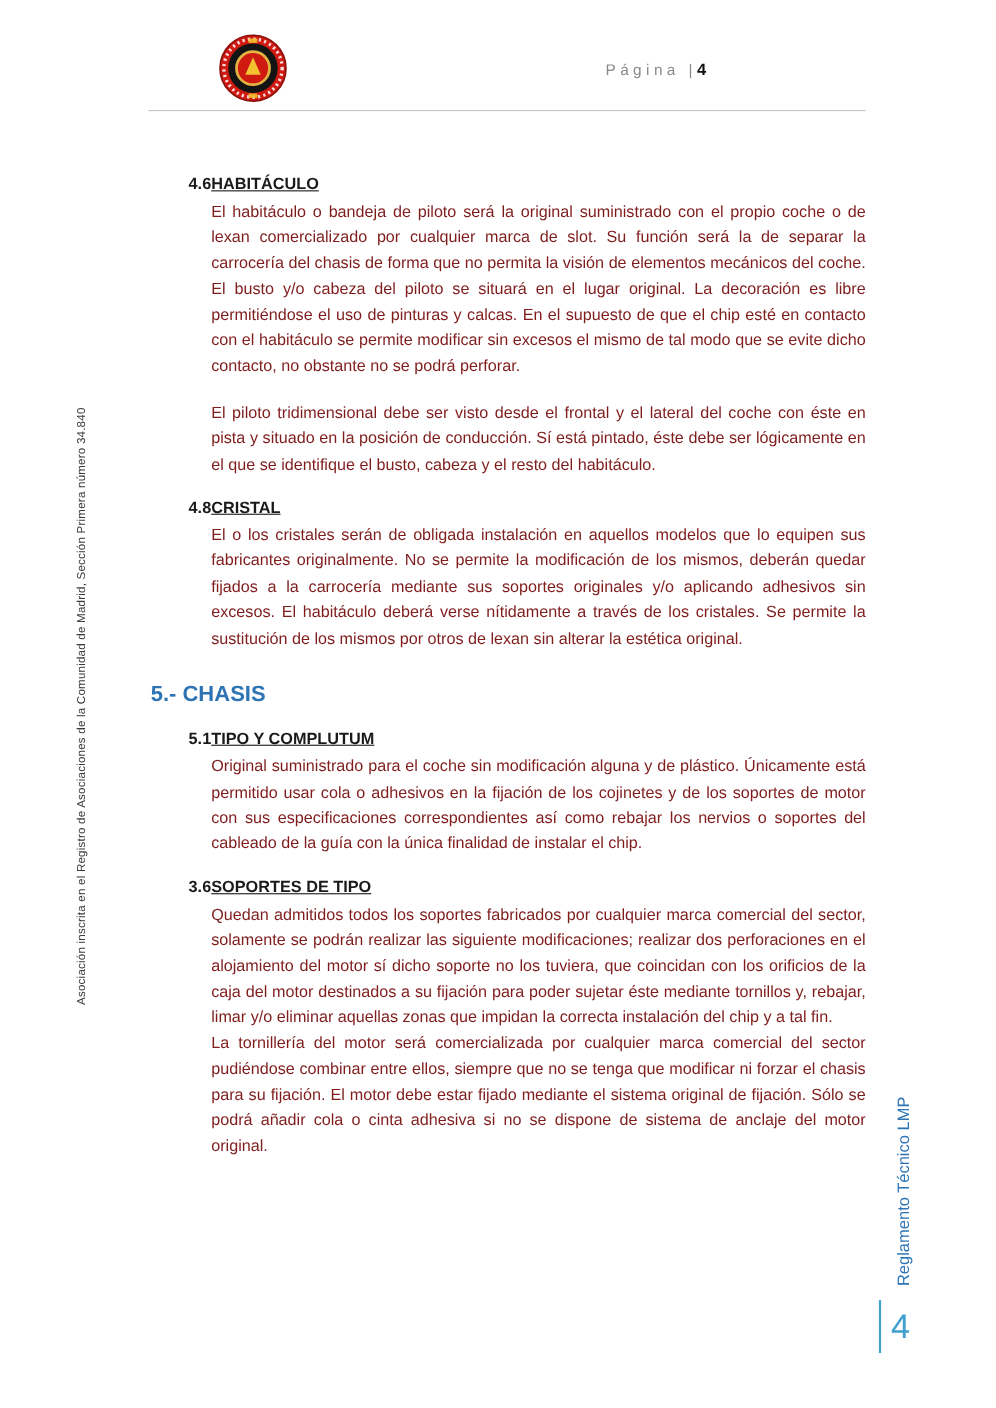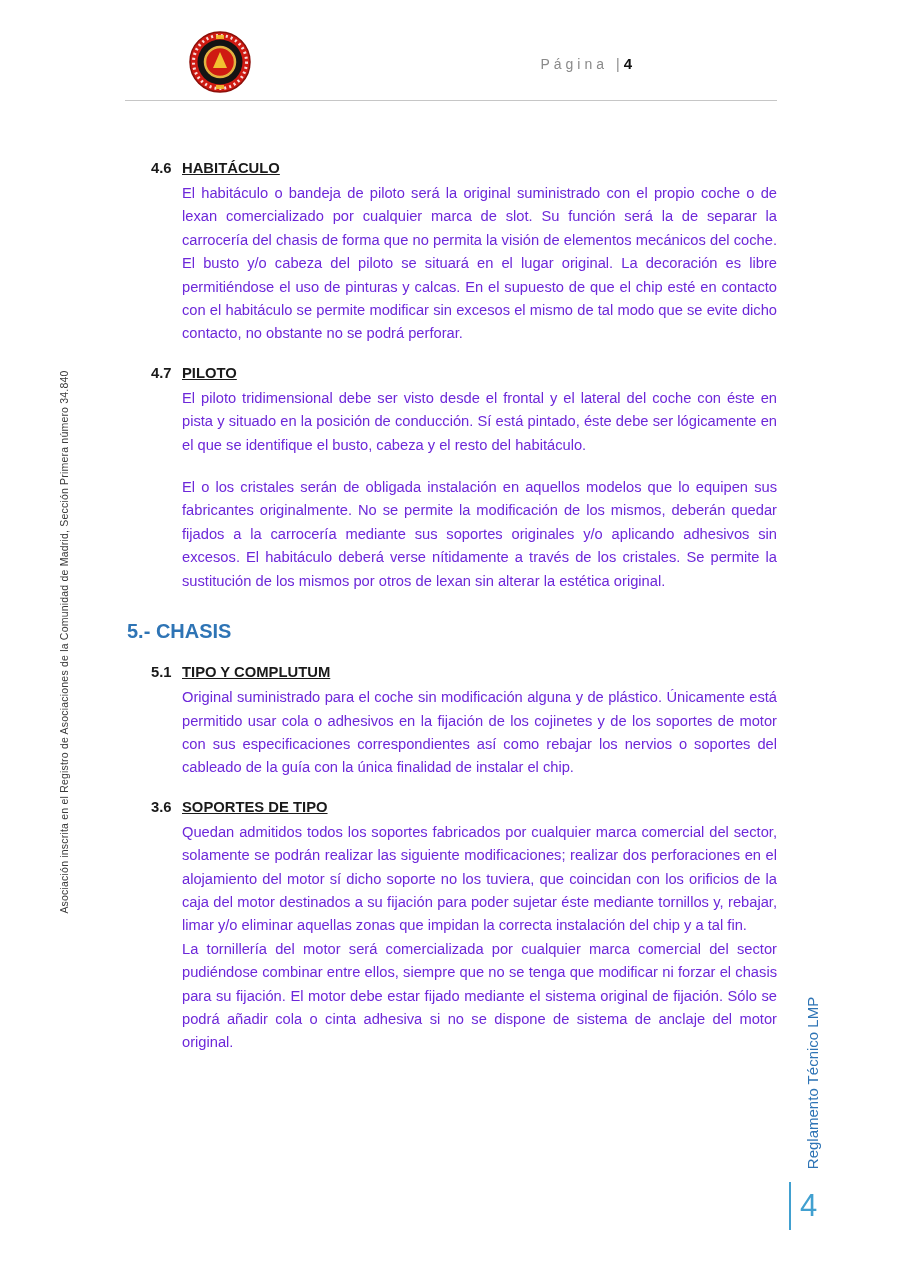--- a/index.html
+++ b/index.html
@@ -7,20 +7,21 @@
     width: 905px; height: 1280px;
     background: #ffffff;
     overflow: hidden;
     font-family: "Liberation Sans", "DejaVu Sans", sans-serif;
   }
   .page {
     position: relative;
     width: 760px; height: 1280px;
     background: #ffffff;
     color: #1f1f1f;
+    margin-left: 10px;
   }
 
   
   .logo {
     position: absolute; left: 189px; top: 31px;
     width: 62px; height: 62px;
   }
   .page-indicator {
     position: absolute; top: 55px; right: 128px;
     font-size: 14px; white-space: nowrap;
@@ -53,29 +54,29 @@
   .content {
     position: absolute; left: 127px; top: 160px;
     width: 650px;
   }
   .sec { margin: 0 0 19px 24px; }
   .sec-head {
     display: flex;
     font-size: 14.8px; font-weight: 700;
     margin-bottom: 6px; color: #1a1a1a;
   }
-  .sec-num { width: 31px; flex: none; }
+  .sec-num { width: 31px; flex: none; text-align: right; }
   .sec-title { text-decoration: underline; }
   .sec-body {
     margin: 0 0 0 31px;
     width: 595px;
     text-align: justify;
     font-size: 14.7px;
     line-height: 23.4px;
-    color: #6d28d9;
+    color: #7f1d1d;
   }
   .chapter {
     margin: 27px 0 21px 0;
     font-size: 20px; font-weight: 700;
     color: #2e74b5;
   }
 
   
   .champ {
     position: absolute; left: 130px; top: 1169px;
@@ -130,28 +131,28 @@
 
     <section class="sec">
       <div class="sec-head">
         <span class="sec-num">4.6</span>
         <span class="sec-title">HABITÁCULO</span>
       </div>
       <p class="sec-body">El habitáculo o bandeja de piloto será la original suministrado con el propio coche o de lexan comercializado por cualquier marca de slot. Su función será la de separar la carrocería del chasis de forma que no permita la visión de elementos mecánicos del coche. El busto y/o cabeza del piloto se situará en el lugar original. La decoración es libre permitiéndose el uso de pinturas y calcas. En el supuesto de que el chip esté en contacto con el habitáculo se permite modificar sin excesos el mismo de tal modo que se evite dicho contacto, no obstante no se podrá perforar.</p>
     </section>
 
     <section class="sec">
-      <div class="sec-head">
-        <span class="sec-num">4.7</span>
-        <span class="sec-title">PILOTO</span>
-      </div>
       <p class="sec-body">El piloto tridimensional debe ser visto desde el frontal y el lateral del coche con éste en pista y situado en la posición de conducción. Sí está pintado, éste debe ser lógicamente en el que se identifique el busto, cabeza y el resto del habitáculo.</p>
     </section>
 
     <section class="sec">
+      <div class="sec-head">
+        <span class="sec-num">4.8</span>
+        <span class="sec-title">CRISTAL</span>
+      </div>
       <p class="sec-body">El o los cristales serán de obligada instalación en aquellos modelos que lo equipen sus fabricantes originalmente. No se permite la modificación de los mismos, deberán quedar fijados a la carrocería mediante sus soportes originales y/o aplicando adhesivos sin excesos. El habitáculo deberá verse nítidamente a través de los cristales. Se permite la sustitución de los mismos por otros de lexan sin alterar la estética original.</p>
     </section>
 
     <h2 class="chapter">5.- CHASIS</h2>
 
     <section class="sec">
       <div class="sec-head">
         <span class="sec-num">5.1</span>
         <span class="sec-title">TIPO Y COMPLUTUM</span>
       </div>

